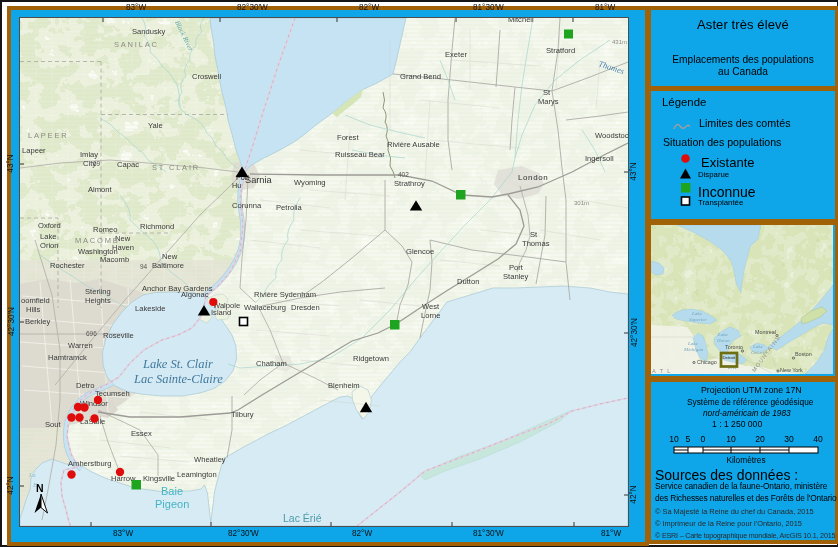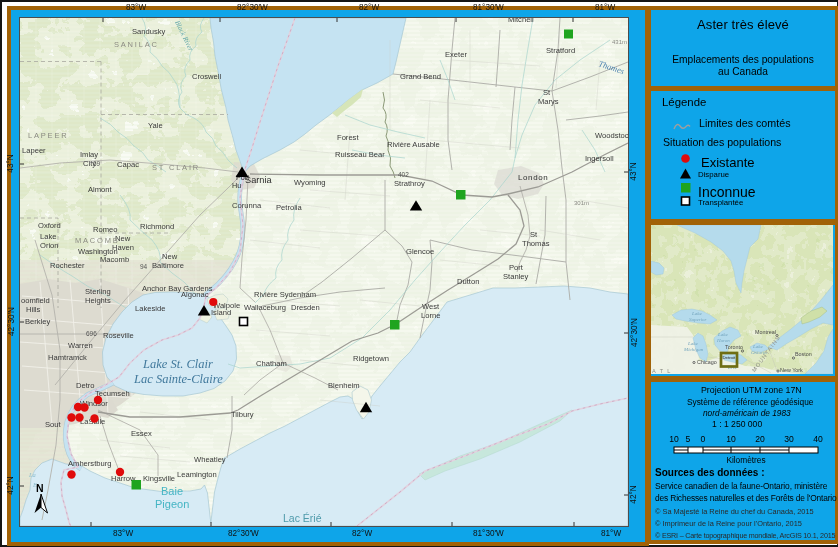--- a/index.html
+++ b/index.html
@@ -568,19 +568,19 @@
       <line x1="42" y1="14" x2="42" y2="20"></line>
       <line x1="70" y1="14" x2="70" y2="20"></line>
       <line x1="99" y1="14" x2="99" y2="20"></line>
       <line x1="128" y1="14" x2="128" y2="20"></line>
       <line x1="13" y1="17" x2="27" y2="17"></line>
       <line x1="42" y1="17" x2="99" y2="17"></line>
       <line x1="99" y1="17" x2="128" y2="17"></line>
     </g>
     <text x="85" y="30" font-size="8.3" text-anchor="middle" font-family="Liberation Sans, sans-serif">Kilomètres</text>
   </svg>
-  <div style="font-size:10px;position:absolute;left:4px;top:84.5px;font-weight:bold;">Sources des données :</div>
+  <div style="font-size:14px;position:absolute;left:4px;top:84.5px;">Sources des données :</div>
   <div style="font-size:8.4px;position:absolute;left:4px;top:98.5px;white-space:nowrap;letter-spacing:-0.1px;">Service canadien de la faune-Ontario, ministère</div>
   <div style="font-size:8.4px;position:absolute;left:4px;top:110.5px;white-space:nowrap;letter-spacing:-0.15px;">des Richesses naturelles et des Forêts de l'Ontario</div>
   <div style="font-size:7.4px;color:#2a2a2a;position:absolute;left:4px;top:124.5px;white-space:nowrap;">© Sa Majesté la Reine du chef du Canada, 2015</div>
   <div style="font-size:7.4px;color:#2a2a2a;position:absolute;left:4px;top:136.5px;white-space:nowrap;">© Imprimeur de la Reine pour l'Ontario, 2015</div>
   <div style="font-size:7.2px;color:#2a2a2a;position:absolute;left:4px;top:148.5px;letter-spacing:-0.2px;white-space:nowrap;">© ESRI – Carte topographique mondiale, ArcGIS 10.1, 2015</div>
 </div>
 
 </body></html>

